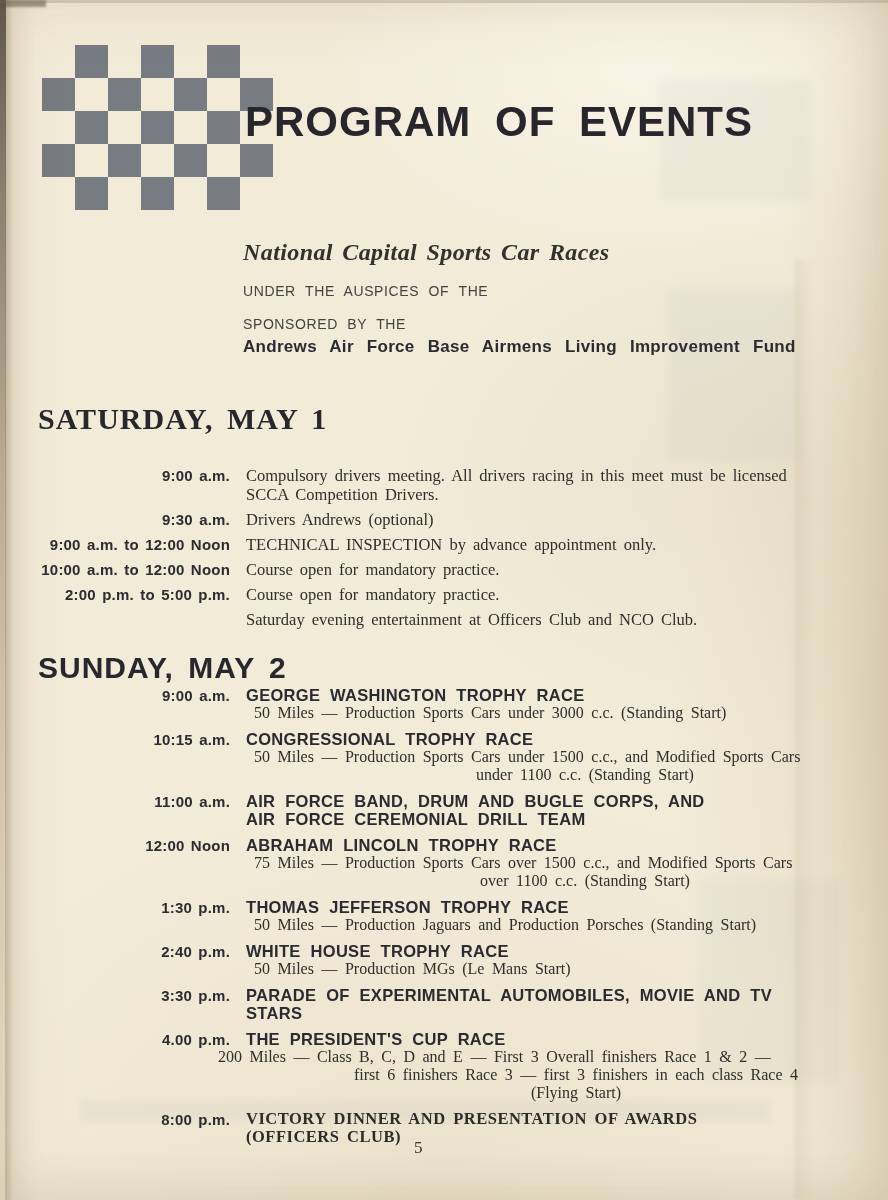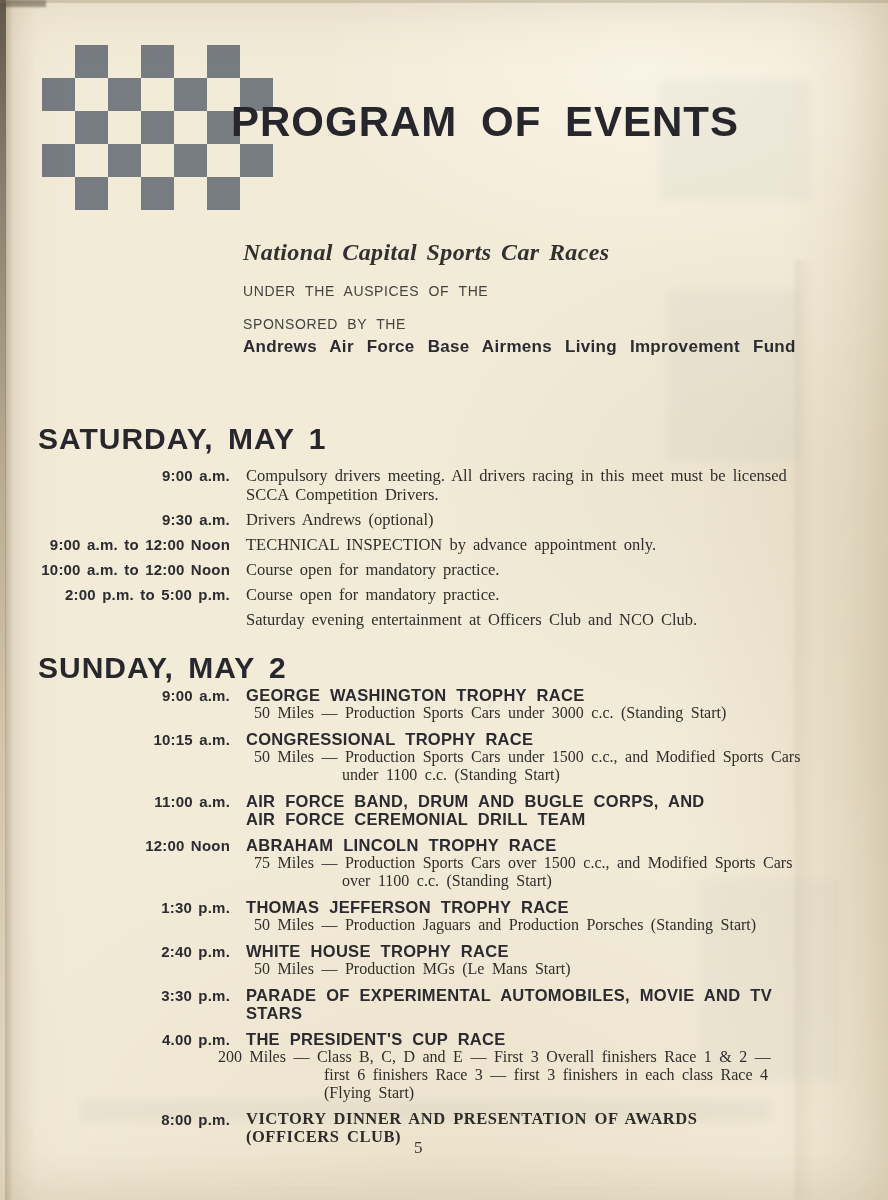--- a/index.html
+++ b/index.html
@@ -33,21 +33,21 @@
 
   
   .flag{
     position:absolute;left:42px;top:45px;width:231px;height:165px;
     background:repeating-conic-gradient(#6f747c 0% 25%, transparent 0% 50%);
     background-size:66px 66px;
     opacity:.94;
   }
 
   .masthead-title{
-    position:absolute;left:231px;top:98px;
+    position:absolute;left:245px;top:98px;
     font-size:42px;font-weight:800;letter-spacing:1px;word-spacing:11px;
     color:#26262c;
   }
 
   .masthead{position:absolute;left:243px;top:239px;width:600px;}
   .event-name{
     font-family:"Liberation Serif", serif;font-style:italic;font-weight:600;
     font-size:24px;letter-spacing:.4px;word-spacing:3px;color:#33312e;
   }
   .label-caps{
@@ -56,21 +56,21 @@
   .org-bold{
     margin-top:5px;font-size:17px;font-weight:700;letter-spacing:.3px;word-spacing:6px;color:#2b2b31;
   }
   .label-caps.second{}
   .org-bold.wide{word-spacing:8px;}
 
   .section-heading{
     position:absolute;left:38px;
     font-size:30px;font-weight:800;letter-spacing:1px;word-spacing:5px;color:#27272d;
   }
-  #sat-heading{top:422px;}
+  #sat-heading{top:402px;font-family:Liberation Serif, serif;}
   #sun-heading{top:651px;}
 
   .schedule{position:absolute;left:38px;width:790px;}
   #sat-rows{top:466px;}
   #sun-rows{top:686px;}
 
   .sched-row{display:flex;align-items:flex-start;margin-bottom:6px;}
   #sun-rows .sched-row{margin-bottom:8px;}
   .time{
     flex:0 0 192px;text-align:right;
@@ -93,21 +93,21 @@
   }
   .race-title.serif-title{
     font-family:"Liberation Serif", serif;font-weight:600;font-size:16.5px;
     letter-spacing:.5px;word-spacing:3px;color:#2e2c29;
   }
   .detail{
     font-family:"Liberation Serif", serif;
     font-size:16px;line-height:18px;word-spacing:3.5px;color:#302e2b;
     margin-left:8px;
   }
-  .detail + .detail{margin-left:96px;}
+  .detail + .detail{margin-left:96px;text-align:center;}
   .sched-row.wide .detail{margin-left:-28px;}
   .sched-row.wide .detail + .detail{margin-left:78px;}
 
   .page-number{
     position:absolute;left:414px;top:1138px;
     font-family:"Liberation Serif", serif;font-size:17px;color:#33312d;
   }
 
   
   .ghost{position:absolute;background:rgba(138,148,156,.08);filter:blur(5px);pointer-events:none;}

